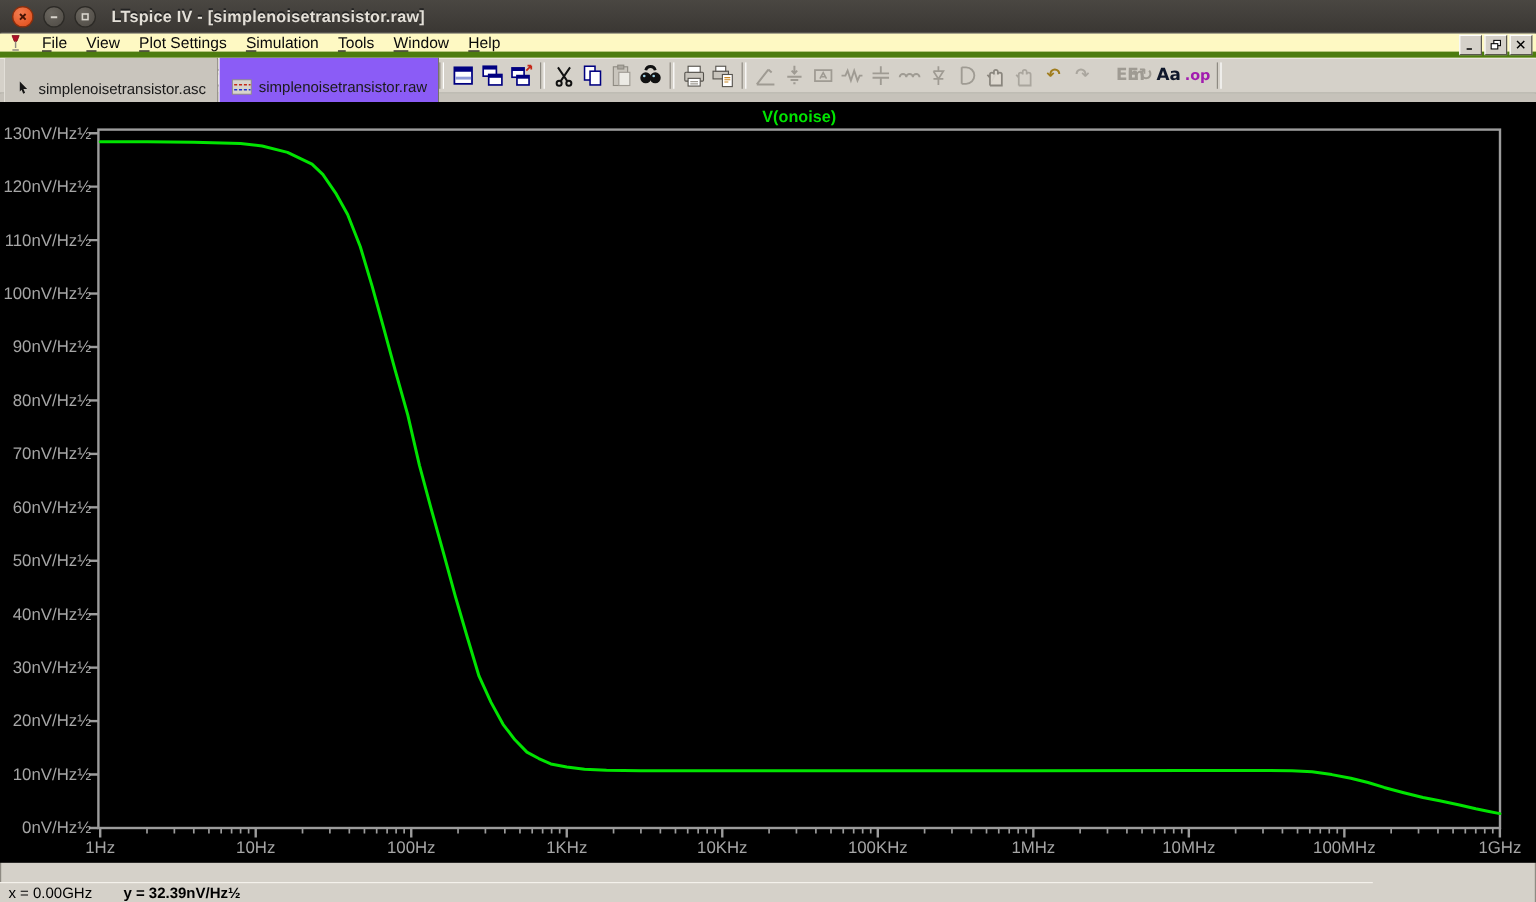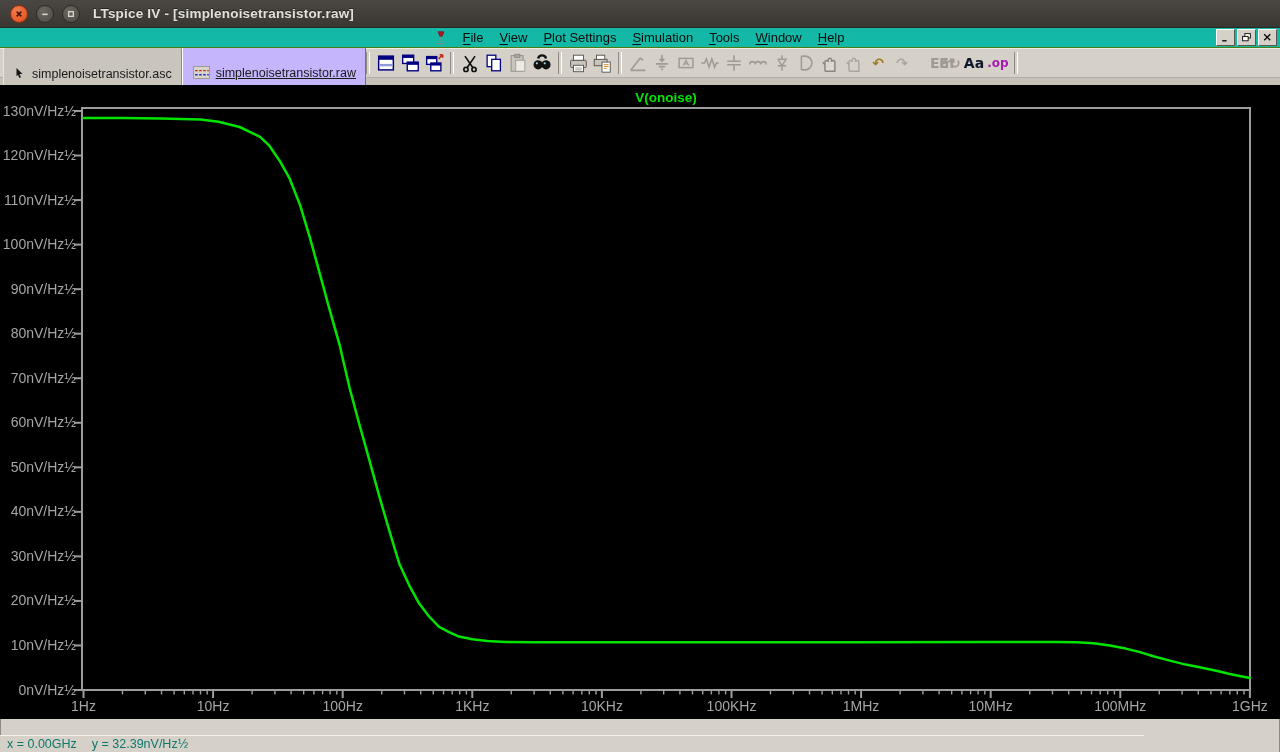--- a/index.html
+++ b/index.html
@@ -5,44 +5,44 @@
   html,body{margin:0;padding:0;}
   body{width:1280px;height:752px;overflow:hidden;font-family:"Liberation Sans",sans-serif;background:#d5d1c9;position:relative;}
   .app{width:1280px;height:752px;position:relative;box-shadow:inset 1px 0 #8e8a82,inset -1px 0 #8e8a82;}
   
   .titlebar{height:28px;background:linear-gradient(#4a4742,#3a3733);display:flex;align-items:center;border-bottom:1px solid #2a2824;box-sizing:border-box;}
   .wbtns{display:flex;gap:8px;margin-left:10px;}
   .wbtn{width:18px;height:18px;border-radius:50%;display:flex;align-items:center;justify-content:center;background:radial-gradient(circle at 35% 30%,#6a665f,#4e4a44);border:1px solid #2c2a26;box-sizing:border-box;cursor:default;}
   .wbtn.close{background:radial-gradient(circle at 35% 30%,#f37c50,#df4b16);border-color:#8c2e0c;}
   .titletext{color:#e4e0d8;font-weight:bold;font-size:13.5px;margin-left:13px;letter-spacing:.2px;text-shadow:0 -1px 0 #222;}
   
-  .menubar{height:20px;background:#14b8a6;display:flex;align-items:center;position:relative;border-bottom:1px solid #4d7c0f;box-sizing:border-box;justify-content:center;}
+  .menubar{height:20px;background:#fef9c3;display:flex;align-items:center;position:relative;border-bottom:5px solid #4d7c0f;box-sizing:border-box;}
   .winelogo{width:16px;height:16px;margin:0 6px 0 5px;}
   .menu-item{font-size:13px;color:#0a0a0a;padding:1px 8px;white-space:nowrap;}
   .menu-item u{text-underline-offset:2px;}
   .mdi{position:absolute;right:3px;top:1px;display:flex;gap:2px;}
   .mdibtn{width:17px;height:15px;background:#d5d1c9;border:1px solid;border-color:#fff #5a574f #5a574f #fff;display:flex;align-items:center;justify-content:center;}
   
   .toolbar{height:30px;background:#d5d1c9;display:flex;align-items:center;border-top:1px solid #efece6;border-bottom:1px solid #b2aea6;box-sizing:border-box;padding-left:2px;}
   .tb-grip{width:4px;height:22px;border-left:1px solid #fff;border-right:1px solid #8e8a82;margin:0 4px 0 2px;}
   .tb-sep{width:2px;height:22px;border-left:1px solid #8e8a82;border-right:1px solid #fff;margin:0 4px;}
   .tb-btn{width:24px;height:23px;display:flex;align-items:center;justify-content:center;border-radius:2px;}
   .tb-btn svg{display:block;}
   .tb-btn .glyph{font-family:"DejaVu Sans",sans-serif;font-size:14px;font-weight:bold;line-height:1;}
   
   .tabbar{height:23px;background:#c6c2ba;display:flex;align-items:flex-end;padding-left:3px;border-bottom:1px solid #fdfdfb;box-sizing:border-box;}
   .tab{height:19px;display:flex;align-items:center;gap:5px;padding:16px 9px;font-size:12.5px;color:#1a1a1a;background:#c9c5bd;border:1px solid;border-color:#e8e5df #8e8a82 #b2aea6 #e8e5df;border-radius:3px 3px 0 0;white-space:nowrap;}
-  .tab.active{background:#c4b5fd;height:21px;border-color:#ffffff #76726a #d5d1c9 #ffffff;font-weight:normal;text-decoration:underline;}
+  .tab.active{background:#8b5cf6;height:21px;border-color:#ffffff #76726a #d5d1c9 #ffffff;font-weight:normal;}
   .tab .ticon{display:flex;align-items:center;}
   
   .pane{position:absolute;left:0;top:85px;width:1280px;height:634px;background:#000;}
   
-  .statusbar{position:absolute;left:0;bottom:0;width:1144px;height:17px;background:#d5d1c9;border-top:1px solid #f4f1eb;box-sizing:border-box;display:flex;align-items:center;font-size:12.5px;color:#0f766e;}
+  .statusbar{position:absolute;left:0;bottom:0;width:1144px;height:17px;background:#d5d1c9;border-top:1px solid #f4f1eb;box-sizing:border-box;display:flex;align-items:center;font-size:12.5px;color:#000000;}
   .statusbar .sx{margin-left:7px;}
-  .statusbar .sy{margin-left:15px;}
+  .statusbar .sy{margin-left:26px;font-weight:bold;}
 </style>
 </head>
 <body>
 
 <div class="app">
 
   <div class="titlebar">
     <div class="wbtns">
       <span class="wbtn close">
         <svg width="18" height="18" viewBox="0 0 24 24">

